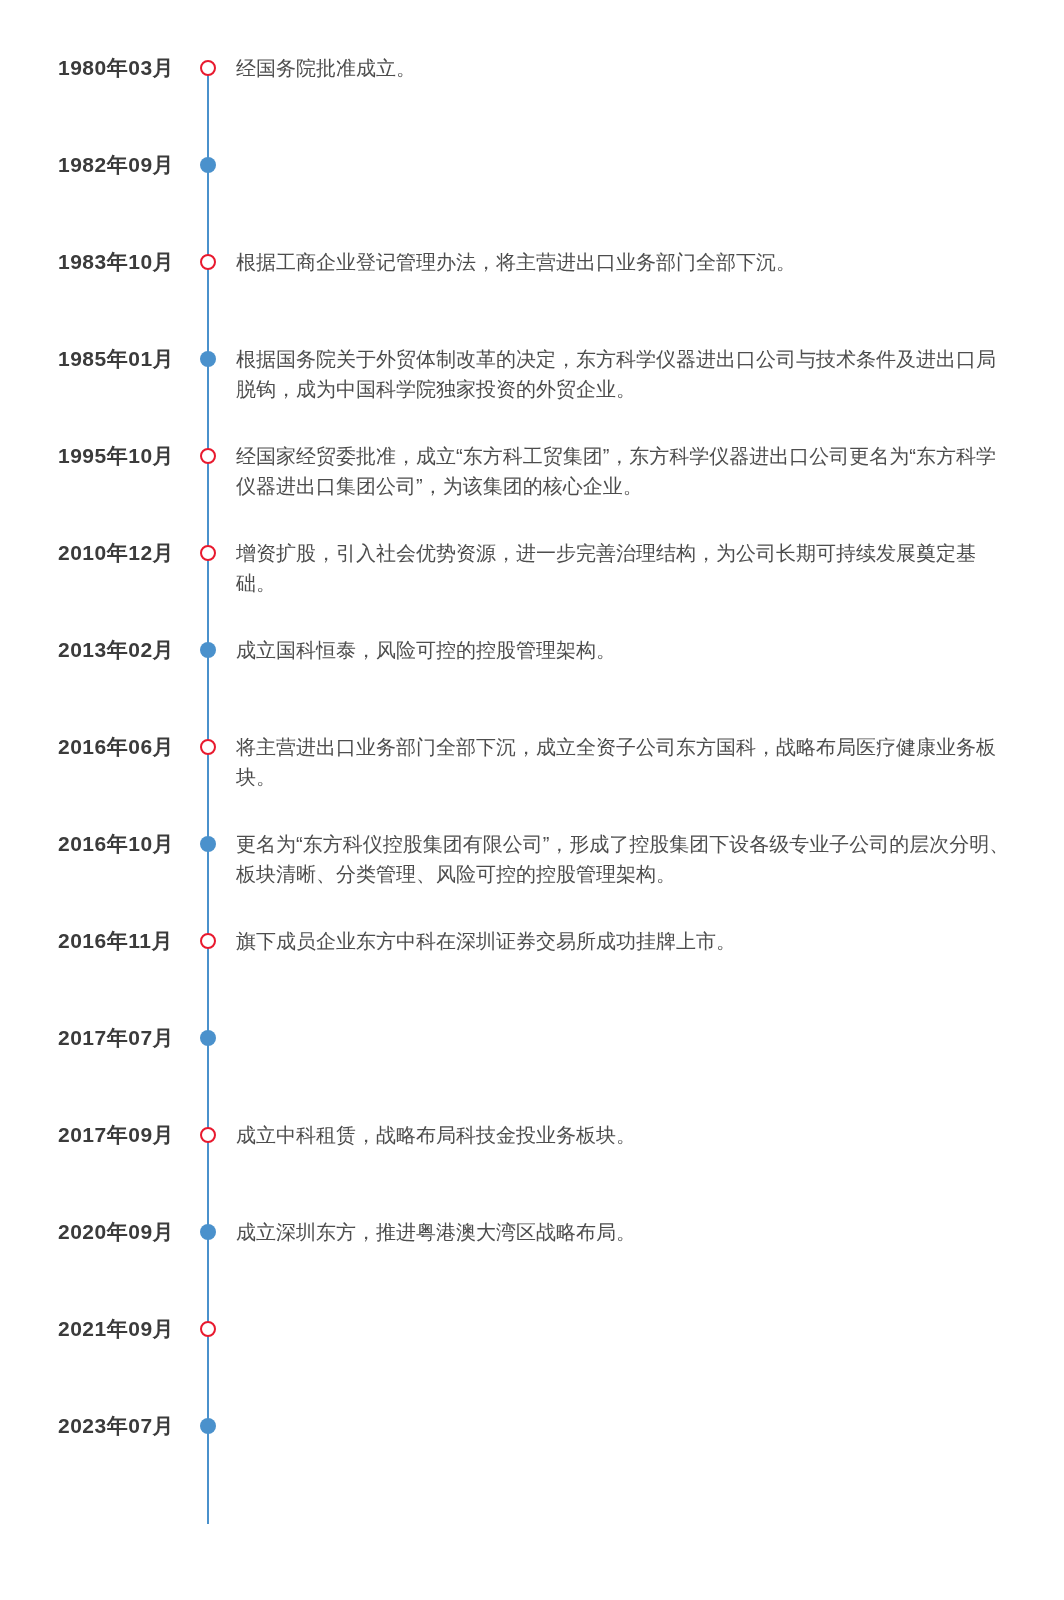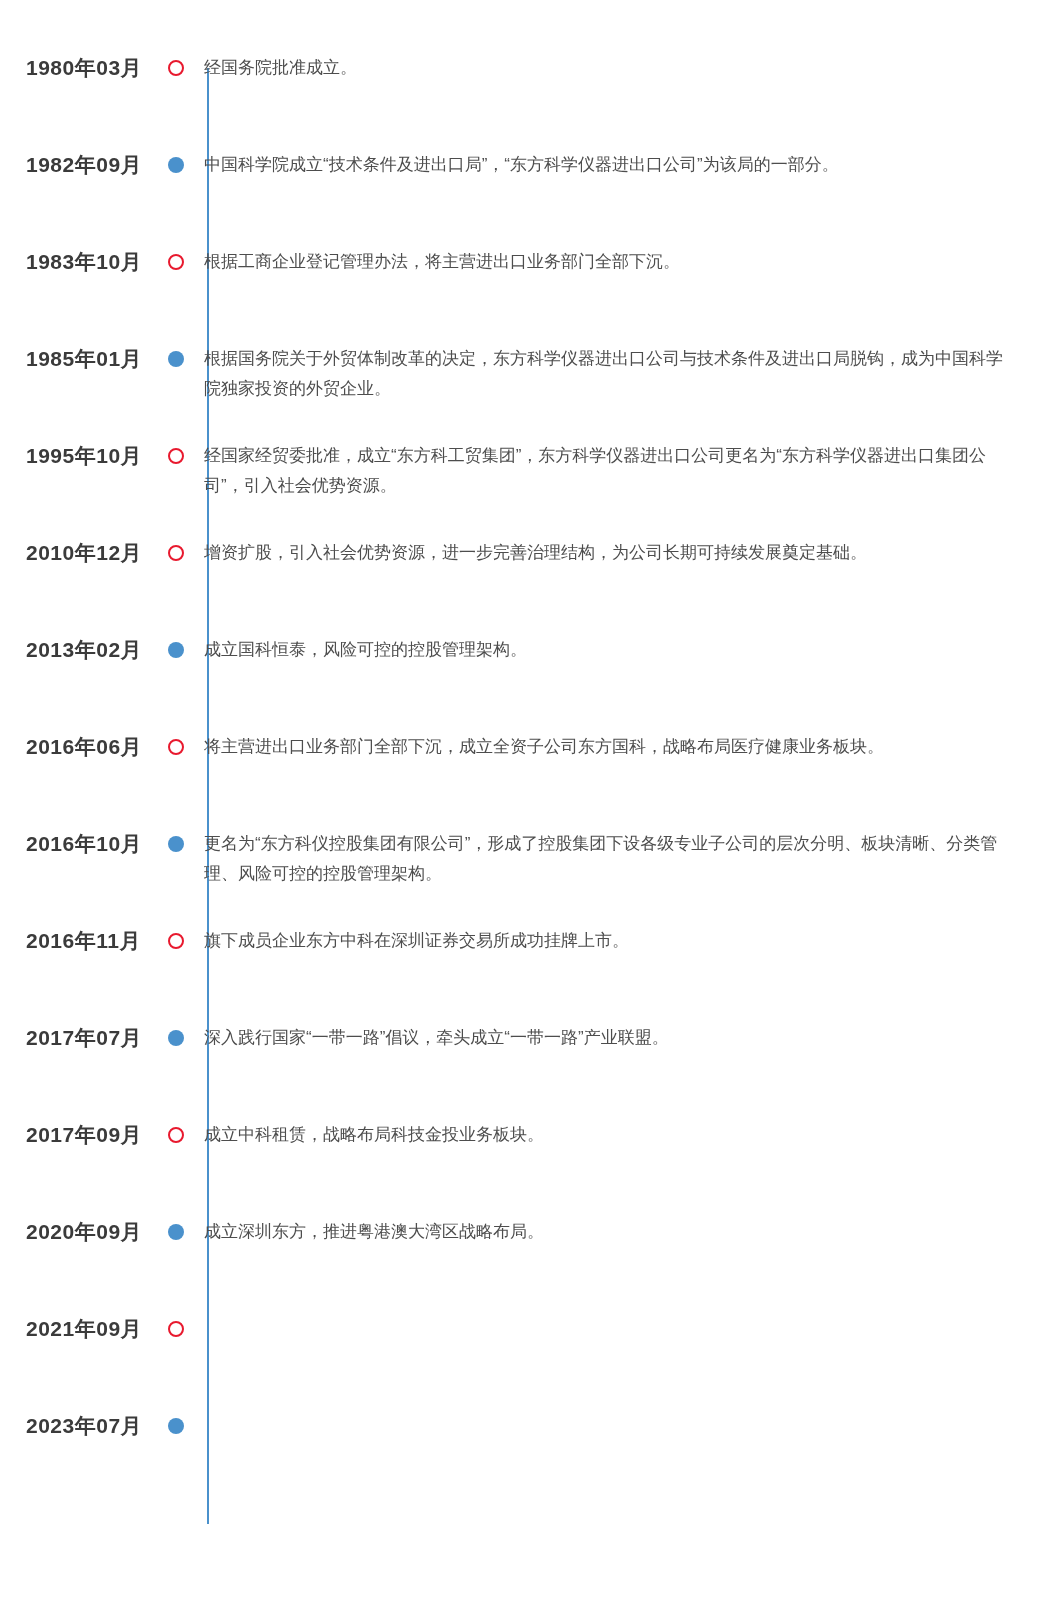--- a/index.html
+++ b/index.html
@@ -30,21 +30,21 @@
   }
   .t-item {
     display: flex;
     align-items: flex-start;
     min-height: 97px;
     position: relative;
     z-index: 1;
   }
   .t-date {
     flex: 0 0 142px;
-    margin-left: 26px;
+    margin-left: 58px;
     margin-top: 3px;
     font-size: 21px;
     line-height: 24px;
     font-weight: bold;
     color: var(--date-color, #3b3b3b);
     letter-spacing: 0.5px;
     white-space: nowrap;
   }
   .t-marker {
     flex: 0 0 16px;
@@ -63,21 +63,21 @@
     background: var(--dot-filled-color, #4a91cc);
   }
   .dot.hollow {
     background: #ffffff;
     border: 2.5px solid var(--dot-hollow-color, #e8192e);
   }
   .t-text {
     flex: 1 1 auto;
     padding-left: 20px;
     padding-right: 54px;
-    font-size: 17px;
+    font-size: 20px;
     line-height: 30px;
     color: var(--text-color, #4d4d4d);
   }
 </style>
 </head>
 <body style="background: rgb(255, 255, 255);">
 
 <div class="timeline">
   <div class="t-line"></div>
   <div id="rows">
@@ -87,21 +87,20 @@
       <span class="dot hollow"></span>
     </div>
     <div class="t-text">经国务院批准成立。</div>
   </div>
 
   <div class="t-item">
     <div class="t-date">1982年09月</div>
     <div class="t-marker">
       <span class="dot filled"></span>
     </div>
-    <div class="t-text">中国科学院成立“技术条件及进出口局”，“东方科学仪器进出口公司”为该局的一部分。</div>
   </div>
 
   <div class="t-item">
     <div class="t-date">1983年10月</div>
     <div class="t-marker">
       <span class="dot hollow"></span>
     </div>
     <div class="t-text">根据工商企业登记管理办法，将主营进出口业务部门全部下沉。</div>
   </div>
 
@@ -111,21 +110,21 @@
       <span class="dot filled"></span>
     </div>
     <div class="t-text">根据国务院关于外贸体制改革的决定，东方科学仪器进出口公司与技术条件及进出口局脱钩，成为中国科学院独家投资的外贸企业。</div>
   </div>
 
   <div class="t-item">
     <div class="t-date">1995年10月</div>
     <div class="t-marker">
       <span class="dot hollow"></span>
     </div>
-    <div class="t-text">经国家经贸委批准，成立“东方科工贸集团”，东方科学仪器进出口公司更名为“东方科学仪器进出口集团公司”，引入社会优势资源。</div>
+    <div class="t-text">经国家经贸委批准，成立“东方科工贸集团”，东方科学仪器进出口公司更名为“东方科学仪器进出口集团公司”，为该集团的核心企业。</div>
   </div>
 
 
   <div class="t-item">
     <div class="t-date">2010年12月</div>
     <div class="t-marker">
       <span class="dot hollow"></span>
     </div>
     <div class="t-text">增资扩股，引入社会优势资源，进一步完善治理结构，为公司长期可持续发展奠定基础。</div>
   </div>
@@ -160,21 +159,20 @@
       <span class="dot hollow"></span>
     </div>
     <div class="t-text">旗下成员企业东方中科在深圳证券交易所成功挂牌上市。</div>
   </div>
 
   <div class="t-item">
     <div class="t-date">2017年07月</div>
     <div class="t-marker">
       <span class="dot filled"></span>
     </div>
-    <div class="t-text">深入践行国家“一带一路”倡议，牵头成立“一带一路”产业联盟。</div>
   </div>
 
   <div class="t-item">
     <div class="t-date">2017年09月</div>
     <div class="t-marker">
       <span class="dot hollow"></span>
     </div>
     <div class="t-text">成立中科租赁，战略布局科技金投业务板块。</div>
   </div>
 

